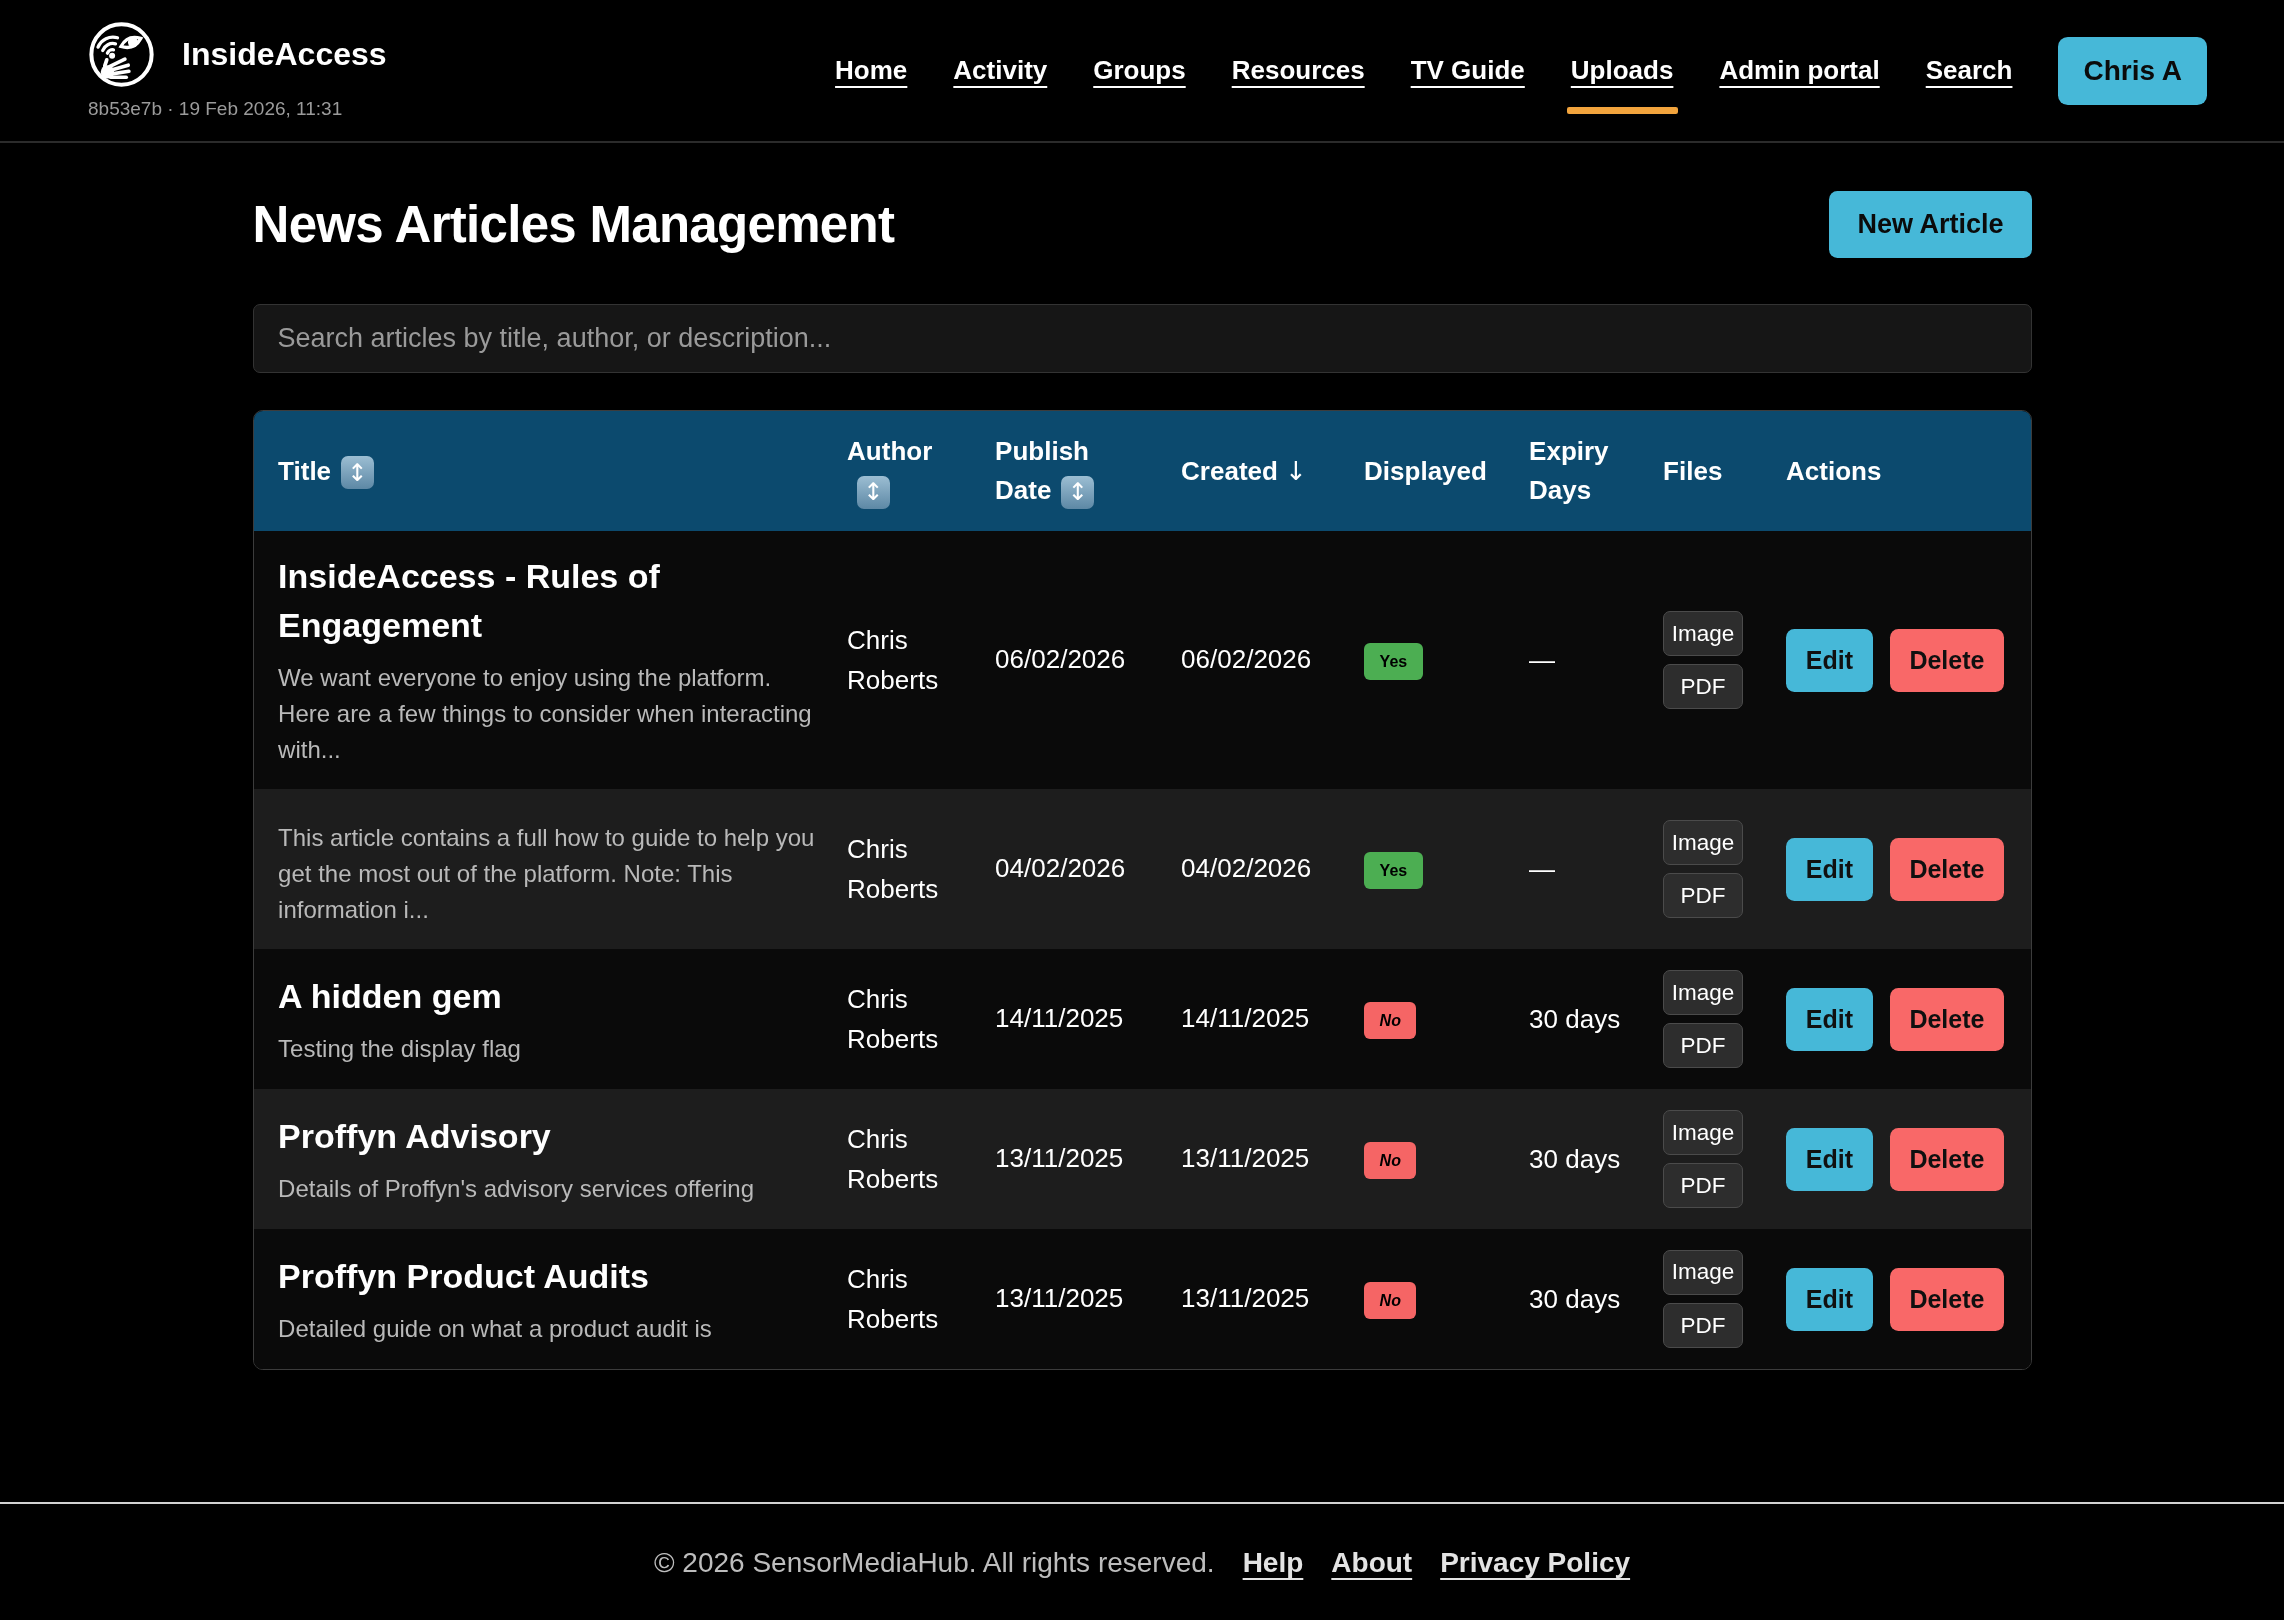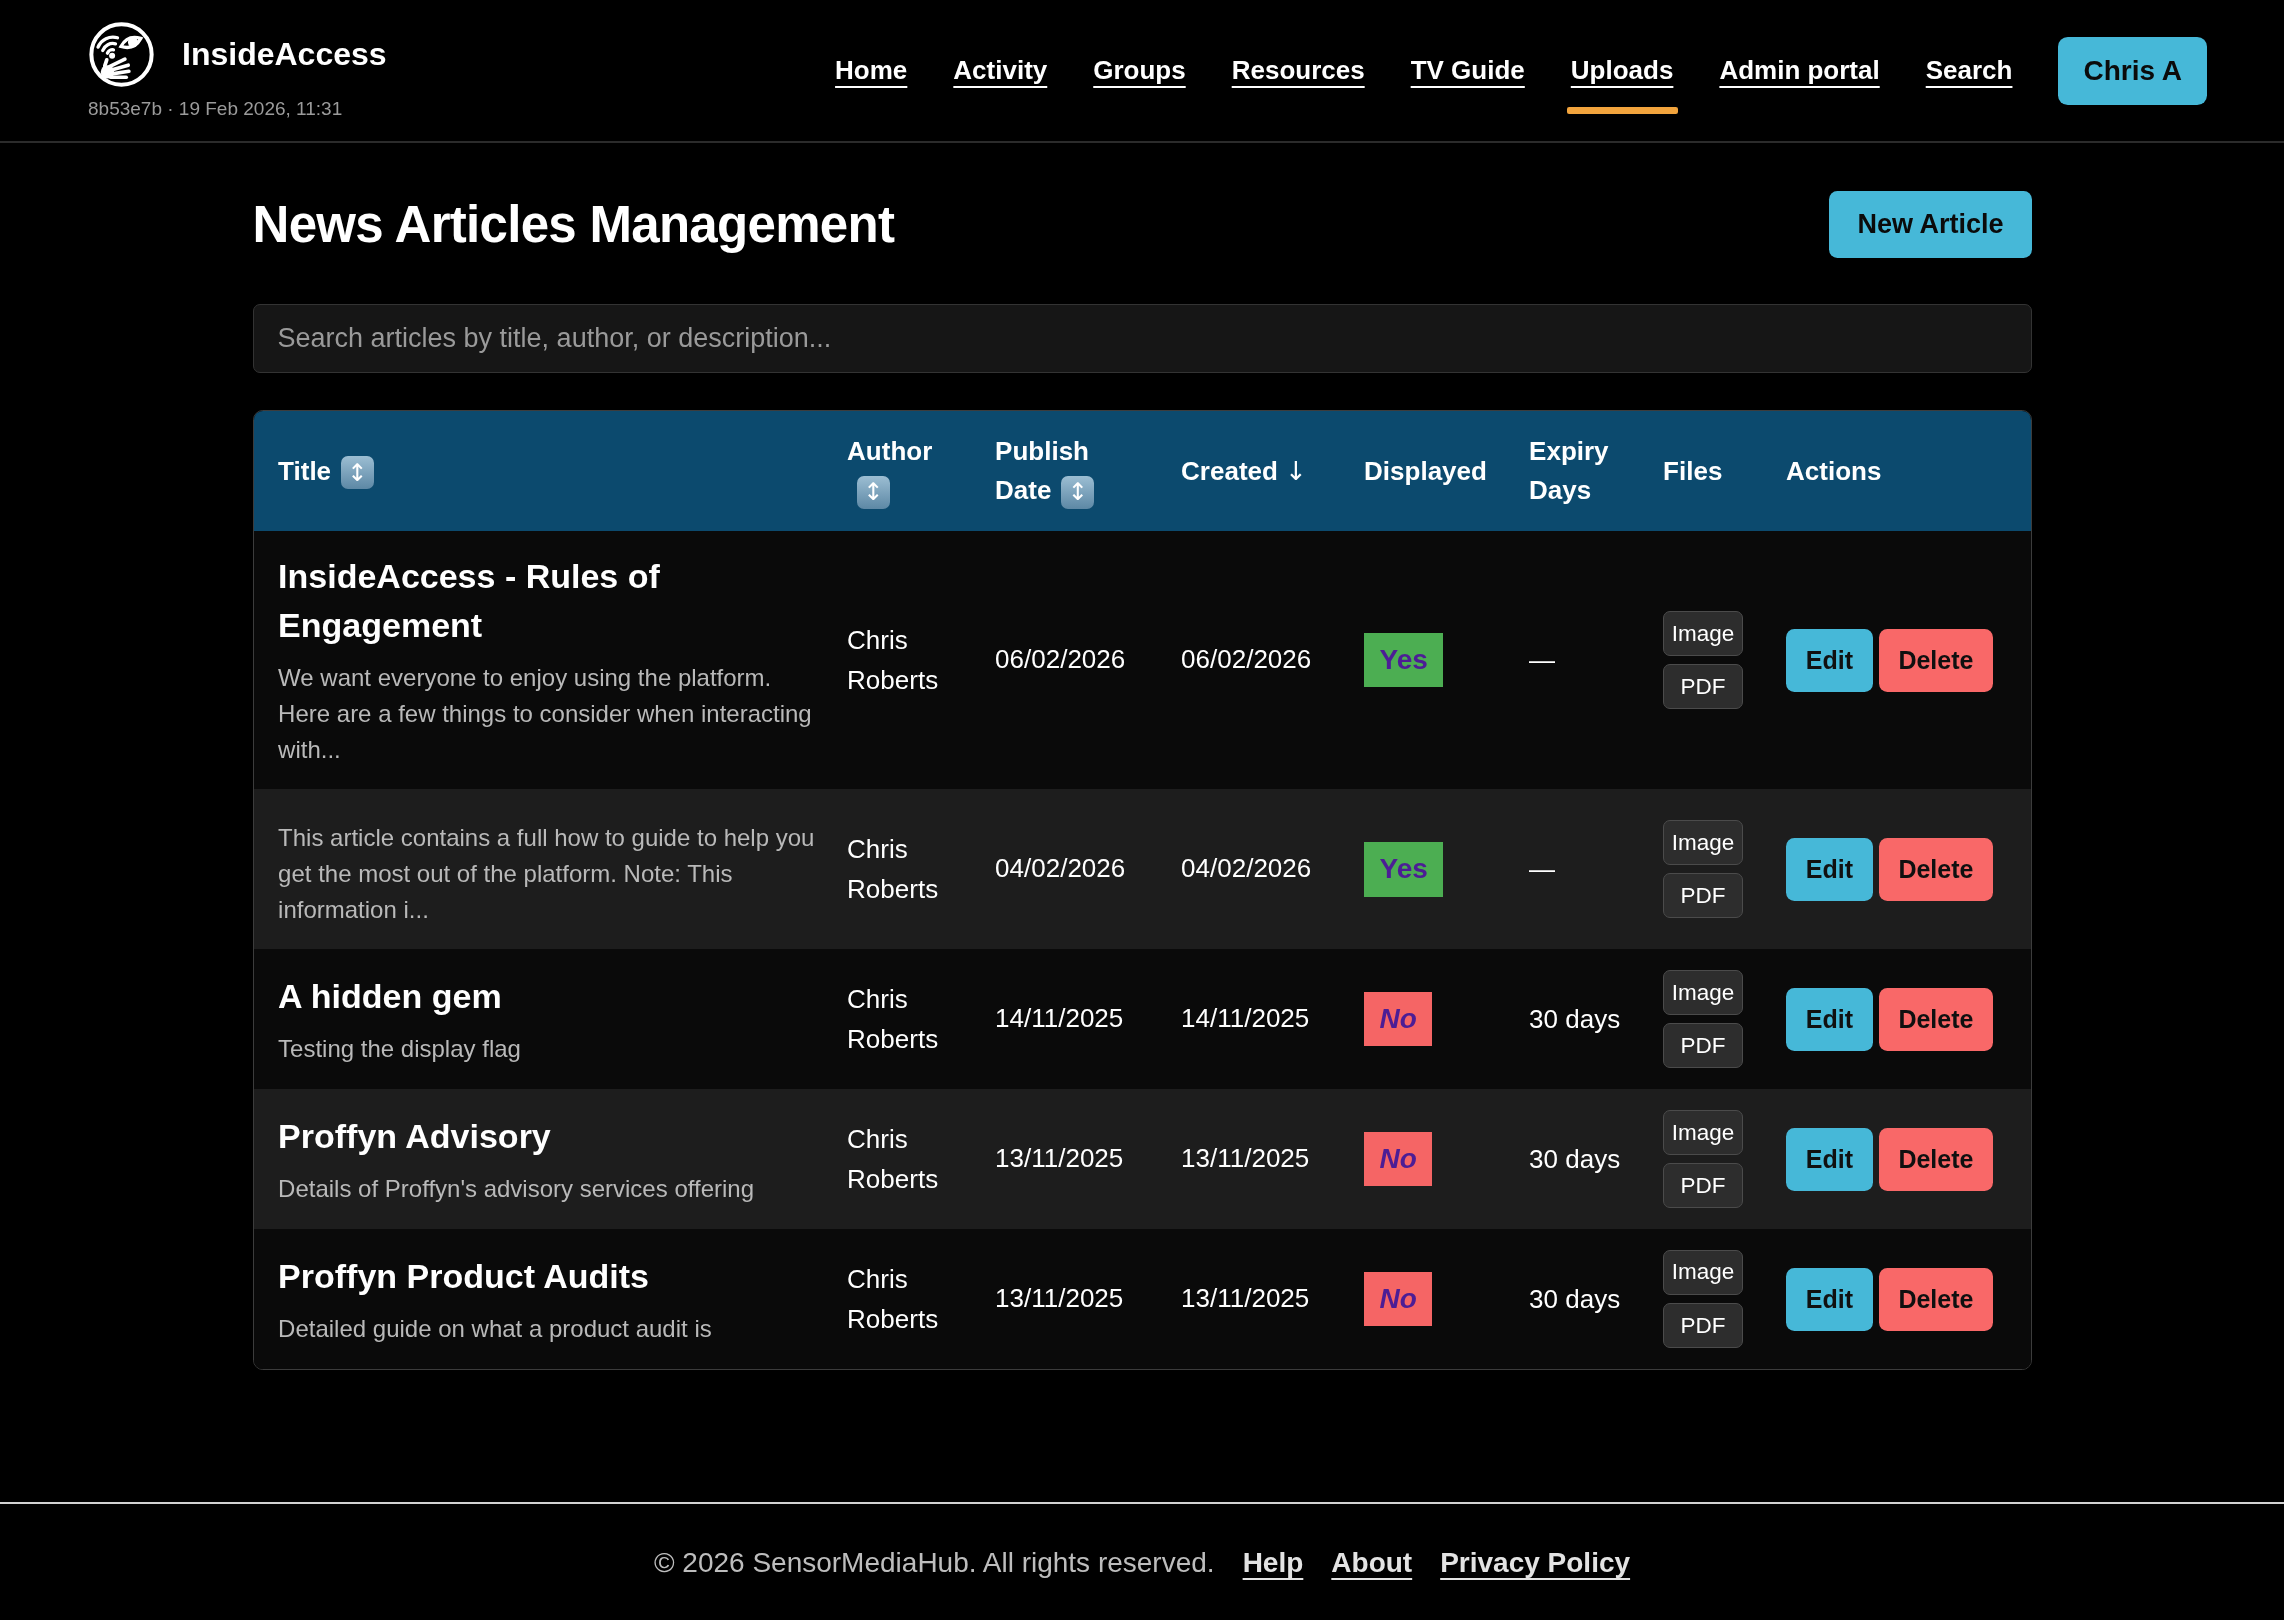--- a/index.html
+++ b/index.html
@@ -102,35 +102,35 @@
   .row { font-size: 26px; line-height: 1.45; }
   .row:nth-child(odd) { background: #1d1d1d; }
   .row:nth-child(even) { background: #0a0a0a; }
 
   .cell-title { padding-right: 28px; }
   .article-title { font-size: 34px; font-weight: bold; color: #fff; }
   .article-desc { font-size: 24px; color: #b9b9b9; margin-top: 9.8px; line-height: 1.5; }
   .cell-author, .cell-expiry { padding-right: 28px; line-height: 1.55; }
 
   .badge {
-    display: inline-block; padding: 7px 15.5px; border-radius: 0;
-    font-size: 28px; font-weight: bold; color: #4c1d95;
+    display: inline-block; padding: 7px 15.5px; border-radius: 6px;
+    font-size: 16px; font-weight: bold; color: #000000;
   }
   .badge-yes { background: #4cae52; }
   .badge-no  { background: #f56565; font-style: italic; }
 
   .cell-files { display: flex; flex-direction: column; gap: 8.4px; align-items: flex-start; }
   .file-btn {
     width: 80px; text-align: center;
     background: #2d2d2d; border: 1.4px solid #4b4b4b; border-radius: 7px;
     color: #fff; font-size: 22.5px; padding: 8.4px 0;
     font-family: inherit; cursor: pointer;
   }
 
-  .cell-actions { display: flex; gap: 6px; align-items: center; }
+  .cell-actions { display: flex; gap: 17px; align-items: center; }
   .edit-btn, .delete-btn {
     border: none; border-radius: 8.4px;
     font-size: 25px; font-weight: bold; color: #101010;
     padding: 17px 19.7px; cursor: pointer; font-family: inherit;
   }
   .edit-btn { background: #46b8d8; }
   .delete-btn { background: #f96868; }
 
   
   footer {

